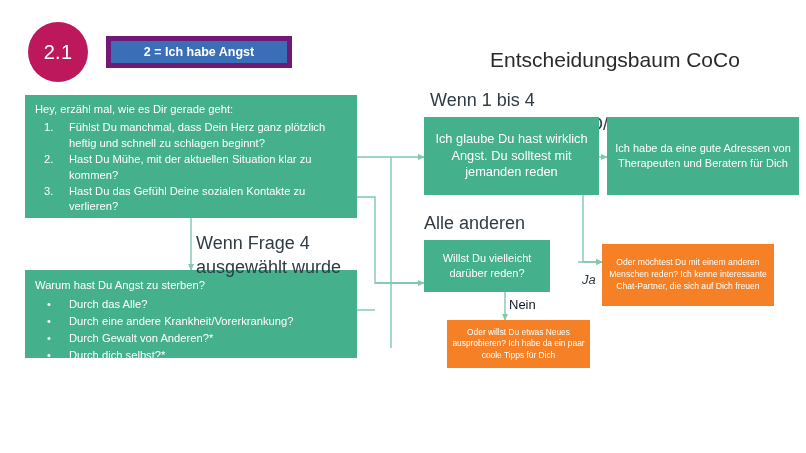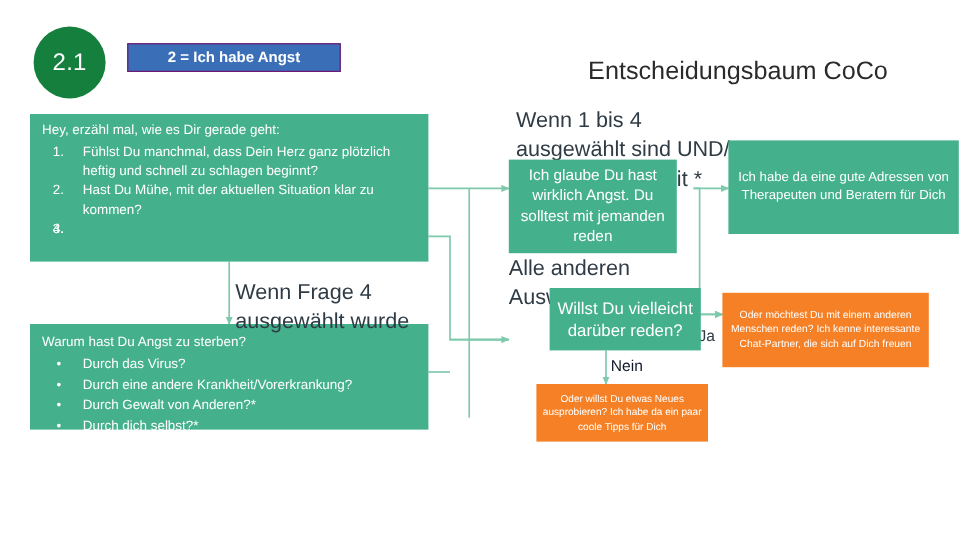--- a/index.html
+++ b/index.html
@@ -17,33 +17,33 @@
     background: #ffffff;
     overflow: hidden;
   }
   .abs { position: absolute; }
 
   
   #badge-circle {
     left: 28px; top: 22px;
     width: 60px; height: 60px;
     border-radius: 50%;
-    background: #15803d;
+    background: #be185d;
     color: #ffffff;
     font-size: 20px;
     display: flex;
     align-items: center;
     justify-content: center;
     letter-spacing: .2px;
   }
   #legend-chip {
     left: 106px; top: 36px;
     width: 176px; height: 22px;
     background: #3a6fb8;
-    border: 1px solid #701a75;
+    border: 5px solid #701a75;
     color: #ffffff;
     font-size: 12.5px;
     font-weight: bold;
     display: flex;
     align-items: center;
     justify-content: center;
   }
   #slide-title {
     left: 440px; top: 28px;
     width: 350px;
@@ -102,37 +102,36 @@
     position: relative;
     padding-left: 34px;
   }
   .blist li .mk {
     position: absolute;
     left: 12px; top: 0;
   }
 
   
   #box-believe {
-    left: 424px; top: 133px;
-    width: 140px; height: 78px;
+    left: 424px; top: 117px;
+    width: 175px; height: 78px;
     font-size: 12.8px;
     line-height: 1.32;
   }
   #box-therapists {
     left: 607px; top: 117px;
     width: 192px; height: 78px;
     font-size: 11px;
     line-height: 1.32;
   }
   #box-talk {
     left: 424px; top: 240px;
     width: 126px; height: 52px;
-    font-size: 14px;
+    font-size: 11px;
     line-height: 1.32;
-    margin-left: 34px;
   }
   #box-chat {
     left: 602px; top: 244px;
     width: 172px; height: 62px;
     font-size: 8.6px;
     line-height: 1.38;
   }
   #box-new {
     left: 447px; top: 320px;
     width: 143px; height: 48px;
@@ -142,21 +141,21 @@
 
   
   .note {
     color: #2f3b45;
     font-size: 18px;
     line-height: 1.36;
   }
   #note-cond1 { left: 430px; top: 88px; width: 200px; }
   #note-q4    { left: 196px; top: 231px; width: 175px; }
   #note-other { left: 424px; top: 211px; width: 190px; }
-  #label-ja   { left: 582px; top: 272px; font-size: 13px; color: #2f3b45; }
+  #label-ja   { left: 582px; top: 272px; font-size: 13px; color: #2f3b45; font-style: italic; }
   #label-nein { left: 509px; top: 297px; font-size: 13px; color: #0f172a; }
 
   
   #wires { left: 0; top: 0; width: 806px; height: 453px; }
 </style>
 </head>
 <body>
 
 <div id="slide">
 
@@ -202,33 +201,34 @@
       <li>
         <span class="mk">1.</span>
         <span>Fühlst Du manchmal, dass Dein Herz ganz plötzlich heftig und schnell zu schlagen beginnt?</span>
       </li>
       <li>
         <span class="mk">2.</span>
         <span>Hast Du Mühe, mit der aktuellen Situation klar zu kommen?</span>
       </li>
       <li>
         <span class="mk">3.</span>
+        <span>Hast Du das Gefühl Deine sozialen Kontakte zu verlieren?</span>
       </li>
       <li>
         <span class="mk">4.</span>
       </li>
     </ul>
   </div>
 
   <div id="box-fear" class="abs gbox">
     <div>Warum hast Du Angst zu sterben?</div>
     <ul class="blist">
       <li>
         <span class="mk">•</span>
-        <span>Durch das Virus?</span>
+        <span>Durch das Alle?</span>
       </li>
       <li>
         <span class="mk">•</span>
         <span>Durch eine andere Krankheit/Vorerkrankung?</span>
       </li>
       <li>
         <span class="mk">•</span>
         <span>Durch Gewalt von Anderen?*</span>
       </li>
       <li>

